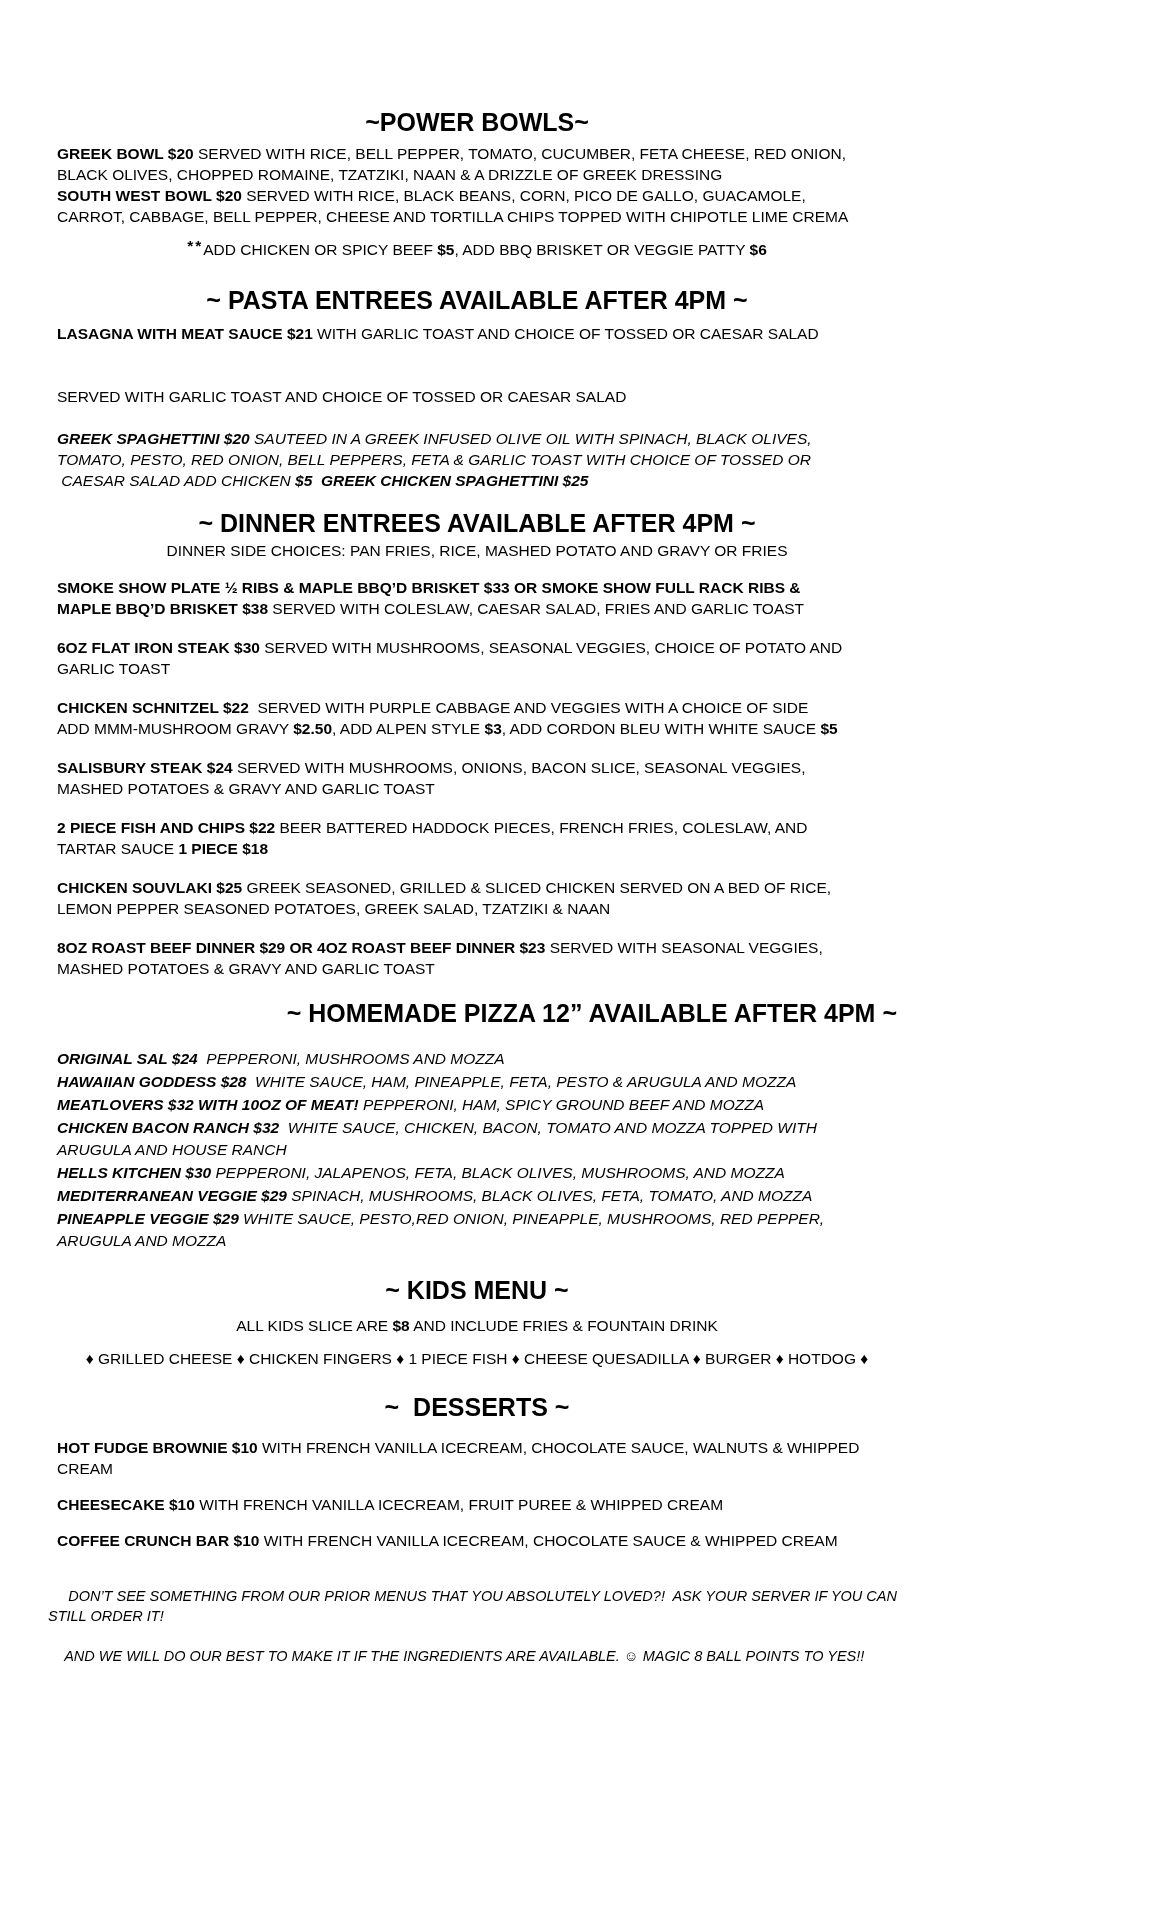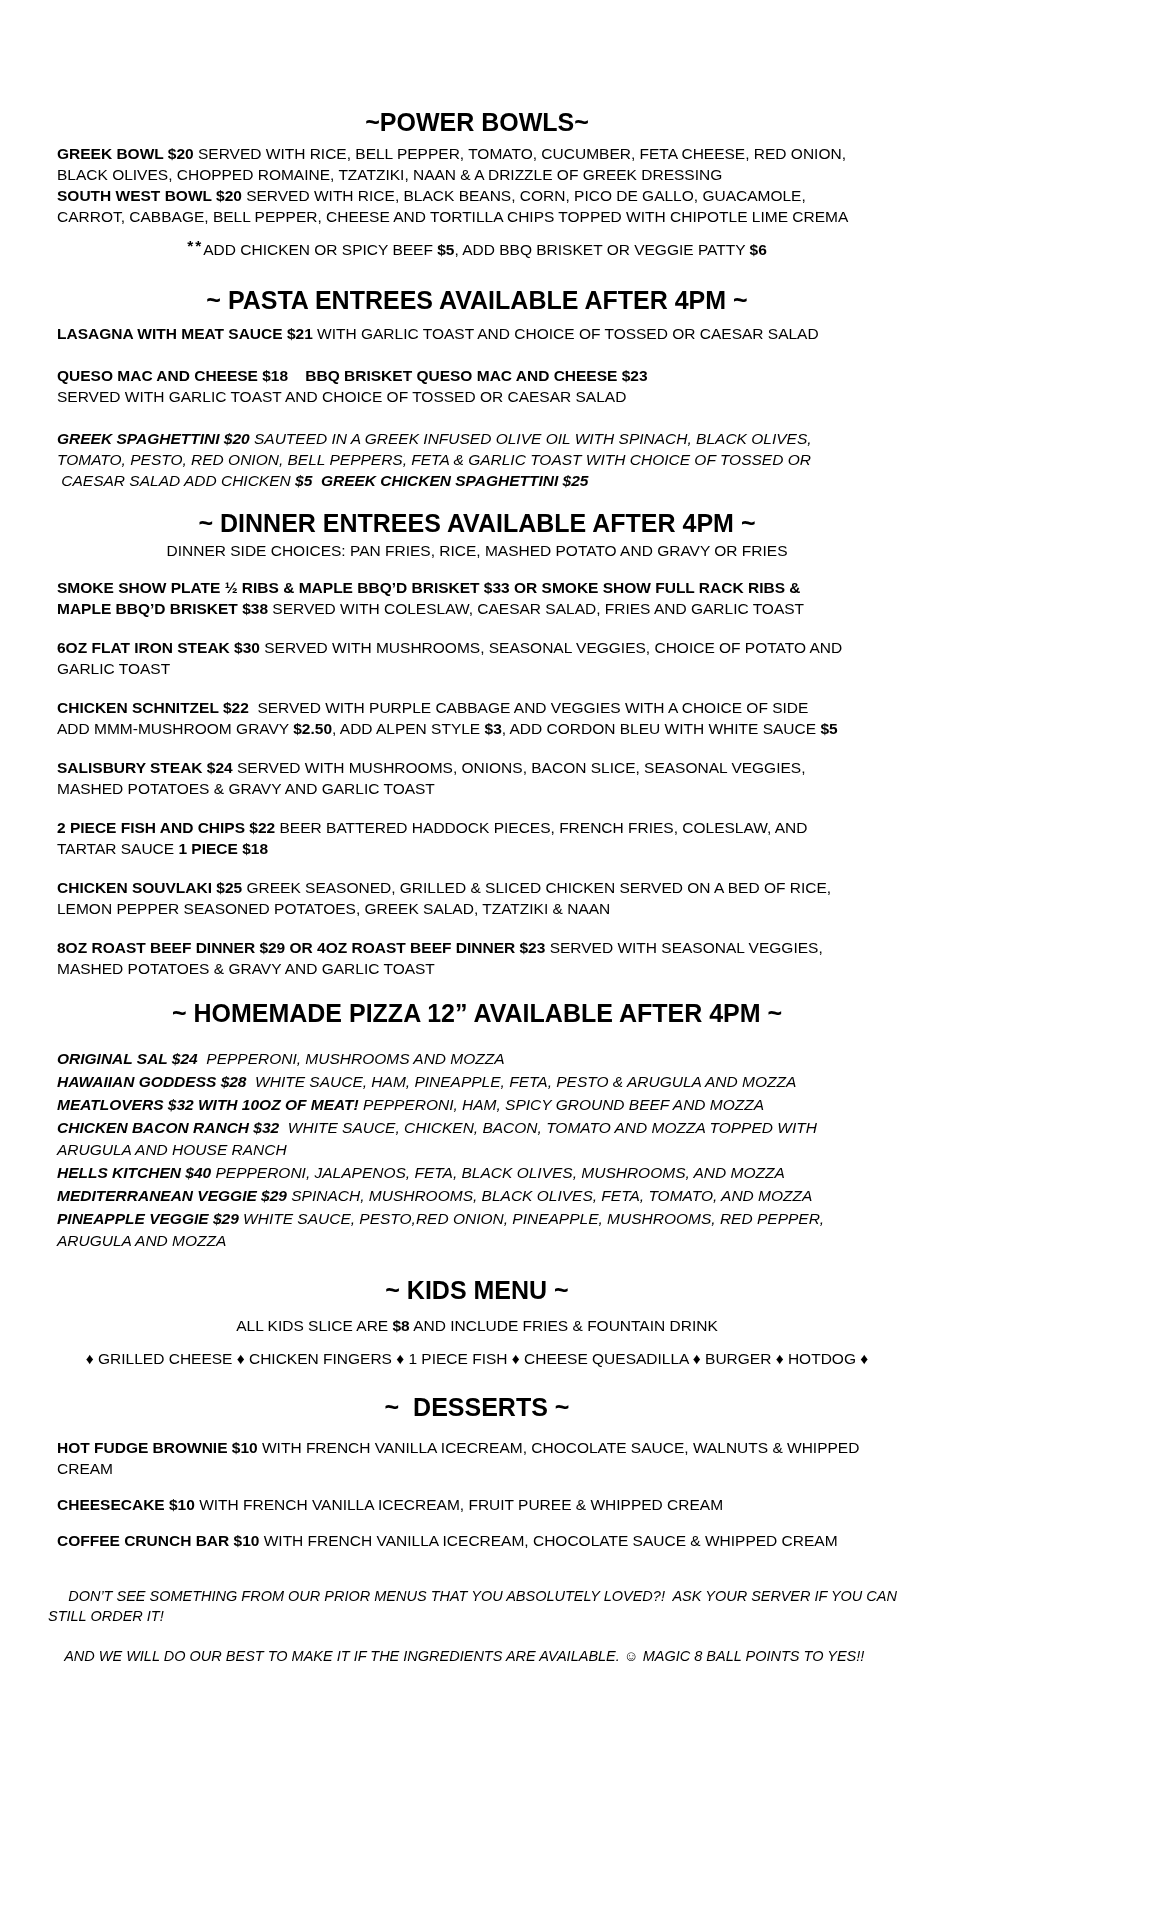--- a/index.html
+++ b/index.html
@@ -42,21 +42,21 @@
   .sup{vertical-align:4px;letter-spacing:2px;}
 
   
   #power-bowls .section-heading{margin-top:0;}
   #power-bowls .addons-note{margin-top:8px;}
   #pasta-entrees .section-heading{margin-top:26px;margin-bottom:8px;}
   #pasta-entrees .menu-item{margin-bottom:21px;}
   #pasta-entrees .menu-item:last-child{margin-bottom:0;font-style:italic;}
   #dinner-entrees .section-heading{margin-top:18px;margin-bottom:2px;}
   #dinner-entrees .menu-item{margin-bottom:18px;}
-  #pizza .section-heading{margin-top:20px;margin-bottom:20px;}
+  #pizza .section-heading{margin-top:20px;margin-bottom:20px;text-align:right;}
   #pizza .menu-item{line-height:22px;margin-bottom:1px;font-style:italic;}
   #kids-menu .section-heading{margin-top:24px;margin-bottom:10px;}
   #kids-menu .menu-item{margin-bottom:12px;}
   #desserts .section-heading{margin-top:24px;margin-bottom:15px;}
   #desserts .menu-item{margin-bottom:15px;}
 
   .footer{
     margin-top:6px;
     margin-left:-9px;
     font-style:italic;
@@ -74,21 +74,21 @@
         <h2 class="section-heading">~POWER BOWLS~</h2>
         <p class="menu-item"><span class="b">GREEK BOWL $20</span><span class="r"> SERVED WITH RICE, BELL PEPPER, TOMATO, CUCUMBER, FETA CHEESE, RED ONION,
 BLACK OLIVES, CHOPPED ROMAINE, TZATZIKI, NAAN &amp; A DRIZZLE OF GREEK DRESSING</span></p>
         <p class="menu-item"><span class="b">SOUTH WEST BOWL $20</span><span class="r"> SERVED WITH RICE, BLACK BEANS, CORN, PICO DE GALLO, GUACAMOLE,
 CARROT, CABBAGE, BELL PEPPER, CHEESE AND TORTILLA CHIPS TOPPED WITH CHIPOTLE LIME CREMA</span></p>
         <p class="menu-item center addons-note"><span class="b sup">**</span><span class="r">ADD CHICKEN OR SPICY BEEF </span><span class="b">$5</span><span class="r">, ADD BBQ BRISKET OR VEGGIE PATTY </span><span class="b">$6</span></p>
       </section>
       <section id="pasta-entrees" class="menu-section">
         <h2 class="section-heading">~ PASTA ENTREES AVAILABLE AFTER 4PM ~</h2>
         <p class="menu-item"><span class="b">LASAGNA WITH MEAT SAUCE $21</span><span class="r"> WITH GARLIC TOAST AND CHOICE OF TOSSED OR CAESAR SALAD</span></p>
-        <p class="menu-item"><span class="b">QUESO MAC AND CHEESE $18    BBQ BRISKET QUESO MAC AND CHEESE $23</span><span class="r">
+        <p class="menu-item"><span class="r">
 SERVED WITH GARLIC TOAST AND CHOICE OF TOSSED OR CAESAR SALAD</span></p>
         <p class="menu-item"><span class="b">GREEK SPAGHETTINI $20</span><span class="r"> SAUTEED IN A GREEK INFUSED OLIVE OIL WITH SPINACH, BLACK OLIVES,
 TOMATO, PESTO, RED ONION, BELL PEPPERS, FETA &amp; GARLIC TOAST WITH CHOICE OF TOSSED OR
  CAESAR SALAD ADD CHICKEN </span><span class="b">$5</span><span class="r">  </span><span class="b">GREEK CHICKEN SPAGHETTINI $25</span></p>
       </section>
       <section id="dinner-entrees" class="menu-section">
         <h2 class="section-heading">~ DINNER ENTREES AVAILABLE AFTER 4PM ~</h2>
         <p class="subheading">DINNER SIDE CHOICES: PAN FRIES, RICE, MASHED POTATO AND GRAVY OR FRIES</p>
         <p class="menu-item"><span class="b">SMOKE SHOW PLATE ½ RIBS &amp; MAPLE BBQ’D BRISKET $33 OR SMOKE SHOW FULL RACK RIBS &amp;
 MAPLE BBQ’D BRISKET $38</span><span class="r"> SERVED WITH COLESLAW, CAESAR SALAD, FRIES AND GARLIC TOAST</span></p>
@@ -105,21 +105,21 @@
         <p class="menu-item"><span class="b">8OZ ROAST BEEF DINNER $29 OR 4OZ ROAST BEEF DINNER $23</span><span class="r"> SERVED WITH SEASONAL VEGGIES,
 MASHED POTATOES &amp; GRAVY AND GARLIC TOAST</span></p>
       </section>
       <section id="pizza" class="menu-section">
         <h2 class="section-heading">~ HOMEMADE PIZZA 12” AVAILABLE AFTER 4PM ~</h2>
         <p class="menu-item"><span class="b">ORIGINAL SAL $24</span><span class="r">  PEPPERONI, MUSHROOMS AND MOZZA</span></p>
         <p class="menu-item"><span class="b">HAWAIIAN GODDESS $28</span><span class="r">  WHITE SAUCE, HAM, PINEAPPLE, FETA, PESTO &amp; ARUGULA AND MOZZA</span></p>
         <p class="menu-item"><span class="b">MEATLOVERS $32 WITH 10OZ OF MEAT!</span><span class="r"> PEPPERONI, HAM, SPICY GROUND BEEF AND MOZZA</span></p>
         <p class="menu-item"><span class="b">CHICKEN BACON RANCH $32</span><span class="r">  WHITE SAUCE, CHICKEN, BACON, TOMATO AND MOZZA TOPPED WITH
 ARUGULA AND HOUSE RANCH</span></p>
-        <p class="menu-item"><span class="b">HELLS KITCHEN $40</span><span class="r"> PEPPERONI, JALAPENOS, FETA, BLACK OLIVES, MUSHROOMS, AND MOZZA</span></p>
+        <p class="menu-item"><span class="b">HELLS KITCHEN $30</span><span class="r"> PEPPERONI, JALAPENOS, FETA, BLACK OLIVES, MUSHROOMS, AND MOZZA</span></p>
         <p class="menu-item"><span class="b">MEDITERRANEAN VEGGIE $29</span><span class="r"> SPINACH, MUSHROOMS, BLACK OLIVES, FETA, TOMATO, AND MOZZA</span></p>
         <p class="menu-item"><span class="b">PINEAPPLE VEGGIE $29</span><span class="r"> WHITE SAUCE, PESTO,RED ONION, PINEAPPLE, MUSHROOMS, RED PEPPER,
 ARUGULA AND MOZZA</span></p>
       </section>
       <section id="kids-menu" class="menu-section">
         <h2 class="section-heading">~ KIDS MENU ~</h2>
         <p class="menu-item center"><span class="r">ALL KIDS SLICE ARE </span><span class="b">$8</span><span class="r"> AND INCLUDE FRIES &amp; FOUNTAIN DRINK</span></p>
         <p class="menu-item center"><span class="r">♦ GRILLED CHEESE ♦ CHICKEN FINGERS ♦ 1 PIECE FISH ♦ CHEESE QUESADILLA ♦ BURGER ♦ HOTDOG ♦</span></p>
       </section>
       <section id="desserts" class="menu-section">

